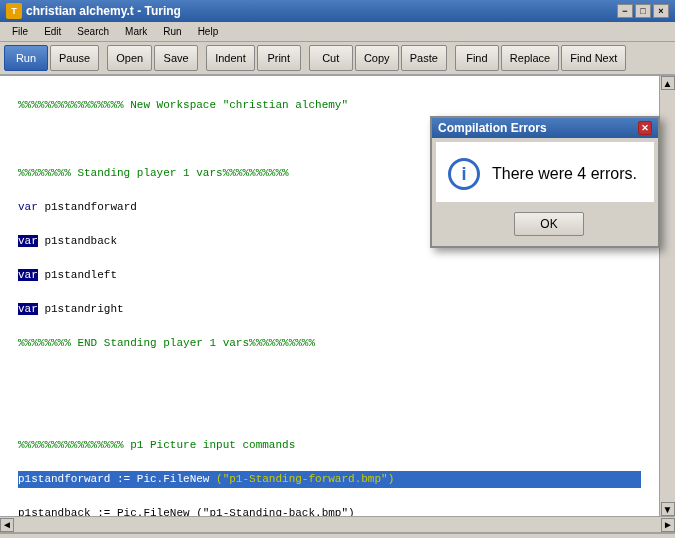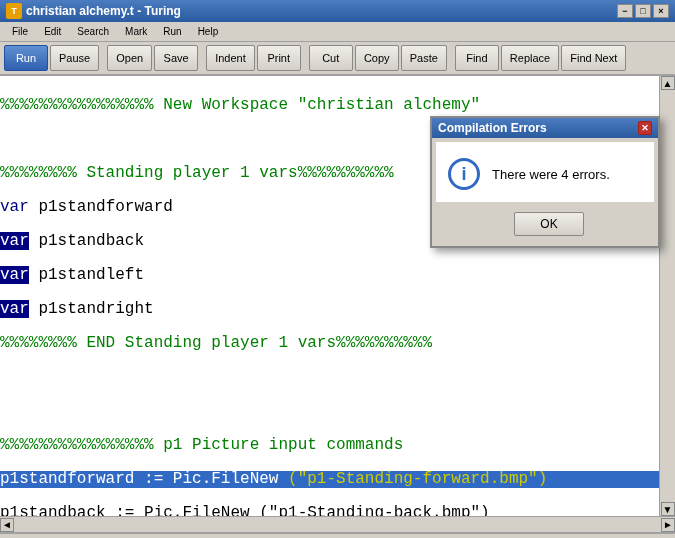--- a/index.html
+++ b/index.html
@@ -113,23 +113,23 @@
     }
     
     #code-editor {
       flex: 1;
       background: white;
       overflow: hidden;
       position: relative;
     }
     #code-content {
       font-family: 'Courier New', monospace;
-      font-size: 16px;
+      font-size: 11px;
       line-height: 17px;
-      padding: 4px 0;
+      padding: 4px 18px;
       white-space: pre;
       color: #000;
       height: 100%;
       overflow: auto;
     }
     .line { display: block; }
     
     #right-scroll {
       width: 16px;
       background: #d4d0c8;
@@ -215,21 +215,21 @@
       background: white;
       display: flex;
       align-items: center;
       justify-content: center;
       font-size: 18px;
       font-weight: bold;
       color: #316ac5;
       flex-shrink: 0;
     }
     #error-dialog .dialog-message {
-      font-size: 13px;
+      font-size: 16px;
     }
     #error-dialog .dialog-footer {
       display: flex;
       justify-content: center;
       padding: 6px 0 10px 8px;
     }
     #error-dialog .ok-btn {
       width: 70px;
       height: 24px;
       background: linear-gradient(to bottom, #f0ede8, #d4d0c8);

